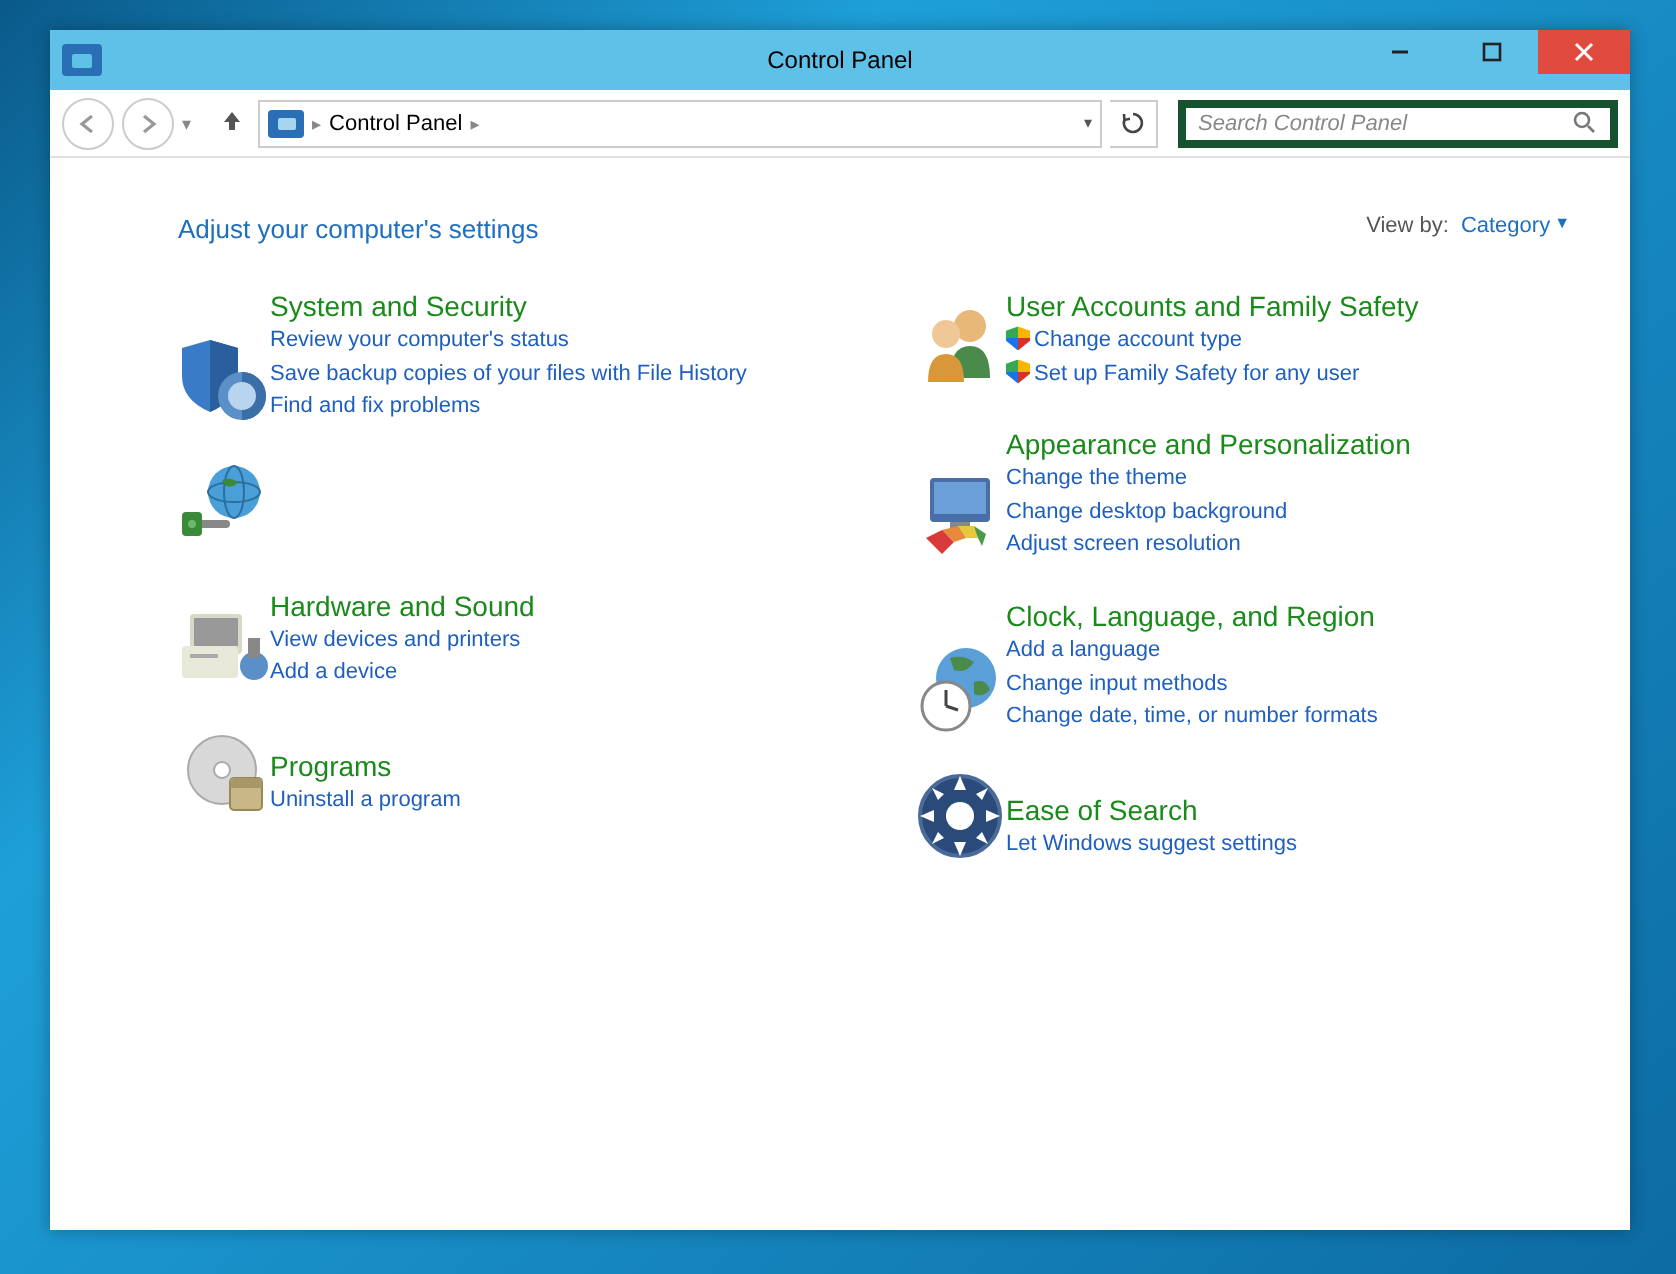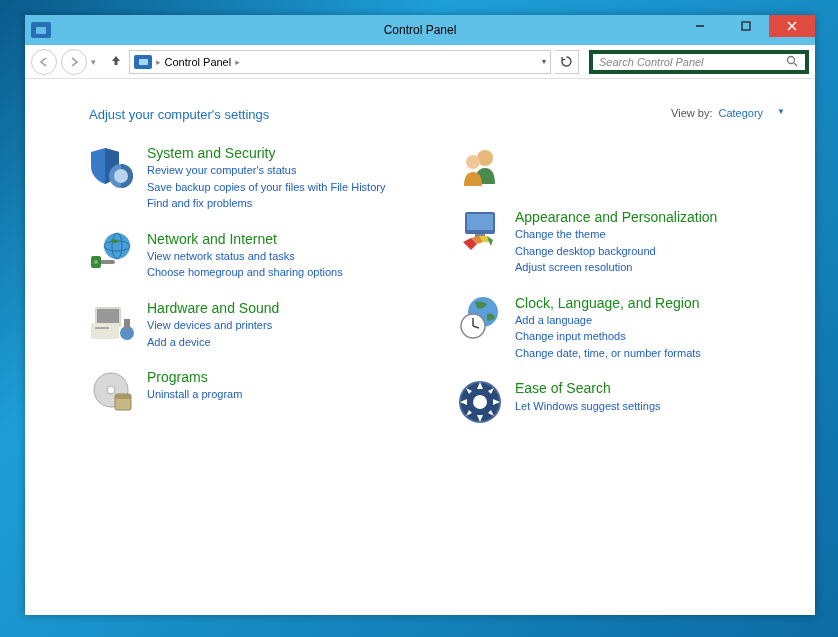--- a/index.html
+++ b/index.html
@@ -73,25 +73,25 @@
     font-style:italic;
   }
   .searchbox .spacer{flex:1;}
   .content{
     flex:1; padding: 28px 30px 10px 64px; overflow:auto;
   }
   .heading-row{display:flex;align-items:flex-start;margin-bottom:22px;}
   .heading{color:#1e6fbf;font-size:13px;font-weight:400;}
   .heading-row .spacer{flex:1;}
   .viewby-label{font-size:11px;color:#555;margin-right:6px;}
-  .viewby-value{font-size:11px;color:#1e6fbf;margin-right:14px;}
+  .viewby-value{font-size:11px;color:#1e6fbf;margin-right:2px;}
   .viewby-caret{color:#1e6fbf;font-size:8px;}
   .columns{display:flex;gap:40px;}
   .col{flex:1;display:flex;flex-direction:column;gap:18px;}
-  .category{display:flex;gap:12px;}
+  .category{display:flex;align-items:flex-end;}
   .cat-icon{width:46px;height:46px;flex-shrink:0;}
   .cat-body{flex:1;}
   .cat-title{color:#1a8a1a;font-size:14px;line-height:1.3;cursor:pointer;}
   .sublink{display:block;color:#1e5fbf;font-size:11px;line-height:1.5;cursor:pointer;}
   .sublink .shield{
     display:inline-block;width:12px;height:12px;vertical-align:-2px;margin-right:2px;
     background: conic-gradient(#f7b500 0 90deg, #d93025 90deg 180deg, #1a73e8 180deg 270deg, #34a853 270deg 360deg);
     clip-path: polygon(50% 0, 100% 18%, 100% 60%, 50% 100%, 0 60%, 0 18%);
   }
 </style>
@@ -192,25 +192,20 @@
           <div class="category">
             <div class="cat-icon"><svg viewBox="0 0 46 46">
                 <circle cx="28" cy="16" r="13" fill="#4a9fd8"></circle>
                 <ellipse cx="28" cy="16" rx="13" ry="5" fill="none" stroke="#2a6f9e" stroke-width="1"></ellipse>
                 <ellipse cx="28" cy="16" rx="5" ry="13" fill="none" stroke="#2a6f9e" stroke-width="1"></ellipse>
                 <path d="M22 10 Q26 8 30 11 Q28 14 24 13 Z" fill="#3a8a3a"></path>
                 <rect x="4" y="30" width="22" height="4" rx="2" fill="#888"></rect>
                 <rect x="2" y="26" width="10" height="12" rx="2" fill="#3a8a3a"></rect>
                 <circle cx="7" cy="32" r="2" fill="#6aba6a"></circle>
               </svg></div>
-            <div class="cat-body">
-              <div class="cat-title">Network and Internet</div>
-              <span class="sublink"><span>View network status and tasks</span></span>
-              <span class="sublink"><span>Choose homegroup and sharing options</span></span>
-            </div>
           </div>
           <div class="category">
             <div class="cat-icon"><svg viewBox="0 0 46 46">
                 <rect x="6" y="8" width="26" height="20" rx="2" fill="#d8d8c8"></rect>
                 <rect x="8" y="10" width="22" height="14" fill="#999"></rect>
                 <rect x="2" y="24" width="28" height="16" rx="2" fill="#e8e8d8"></rect>
                 <rect x="6" y="28" width="14" height="2" fill="#aaa"></rect>
                 <circle cx="38" cy="34" r="7" fill="#5a8fc7"></circle>
                 <rect x="35" y="20" width="6" height="10" fill="#888"></rect>
               </svg></div>
@@ -235,20 +230,25 @@
           </div>
         </div>
       <div class="col" id="col-right">
           <div class="category">
             <div class="cat-icon"><svg viewBox="0 0 46 46">
                 <circle cx="28" cy="14" r="8" fill="#e8b878"></circle>
                 <path d="M18 40 Q18 24 28 24 Q38 24 38 40 Z" fill="#4a8a4a"></path>
                 <circle cx="16" cy="18" r="7" fill="#f0c898"></circle>
                 <path d="M7 42 Q7 28 16 28 Q25 28 25 42 Z" fill="#d8983a"></path>
               </svg></div>
+            <div class="cat-body">
+              <div class="cat-title">User Accounts and Family Safety</div>
+              <span class="sublink"><span class="shield"></span><span>Change account type</span></span>
+              <span class="sublink"><span class="shield"></span><span>Set up Family Safety for any user</span></span>
+            </div>
           </div>
           <div class="category">
             <div class="cat-icon"><svg viewBox="0 0 46 46">
                 <rect x="8" y="4" width="30" height="22" rx="2" fill="#4a6fa8"></rect>
                 <rect x="10" y="6" width="26" height="16" fill="#6a9fd8"></rect>
                 <rect x="18" y="26" width="10" height="4" fill="#888"></rect>
                 <rect x="14" y="30" width="18" height="3" fill="#aaa"></rect>
                 <path d="M6 34 L14 30 L20 36 L14 42 Z" fill="#d83a3a"></path>
                 <path d="M14 30 L22 28 L26 34 L20 36 Z" fill="#e8883a"></path>
                 <path d="M22 28 L30 28 L32 34 L26 34 Z" fill="#e8c83a"></path>

